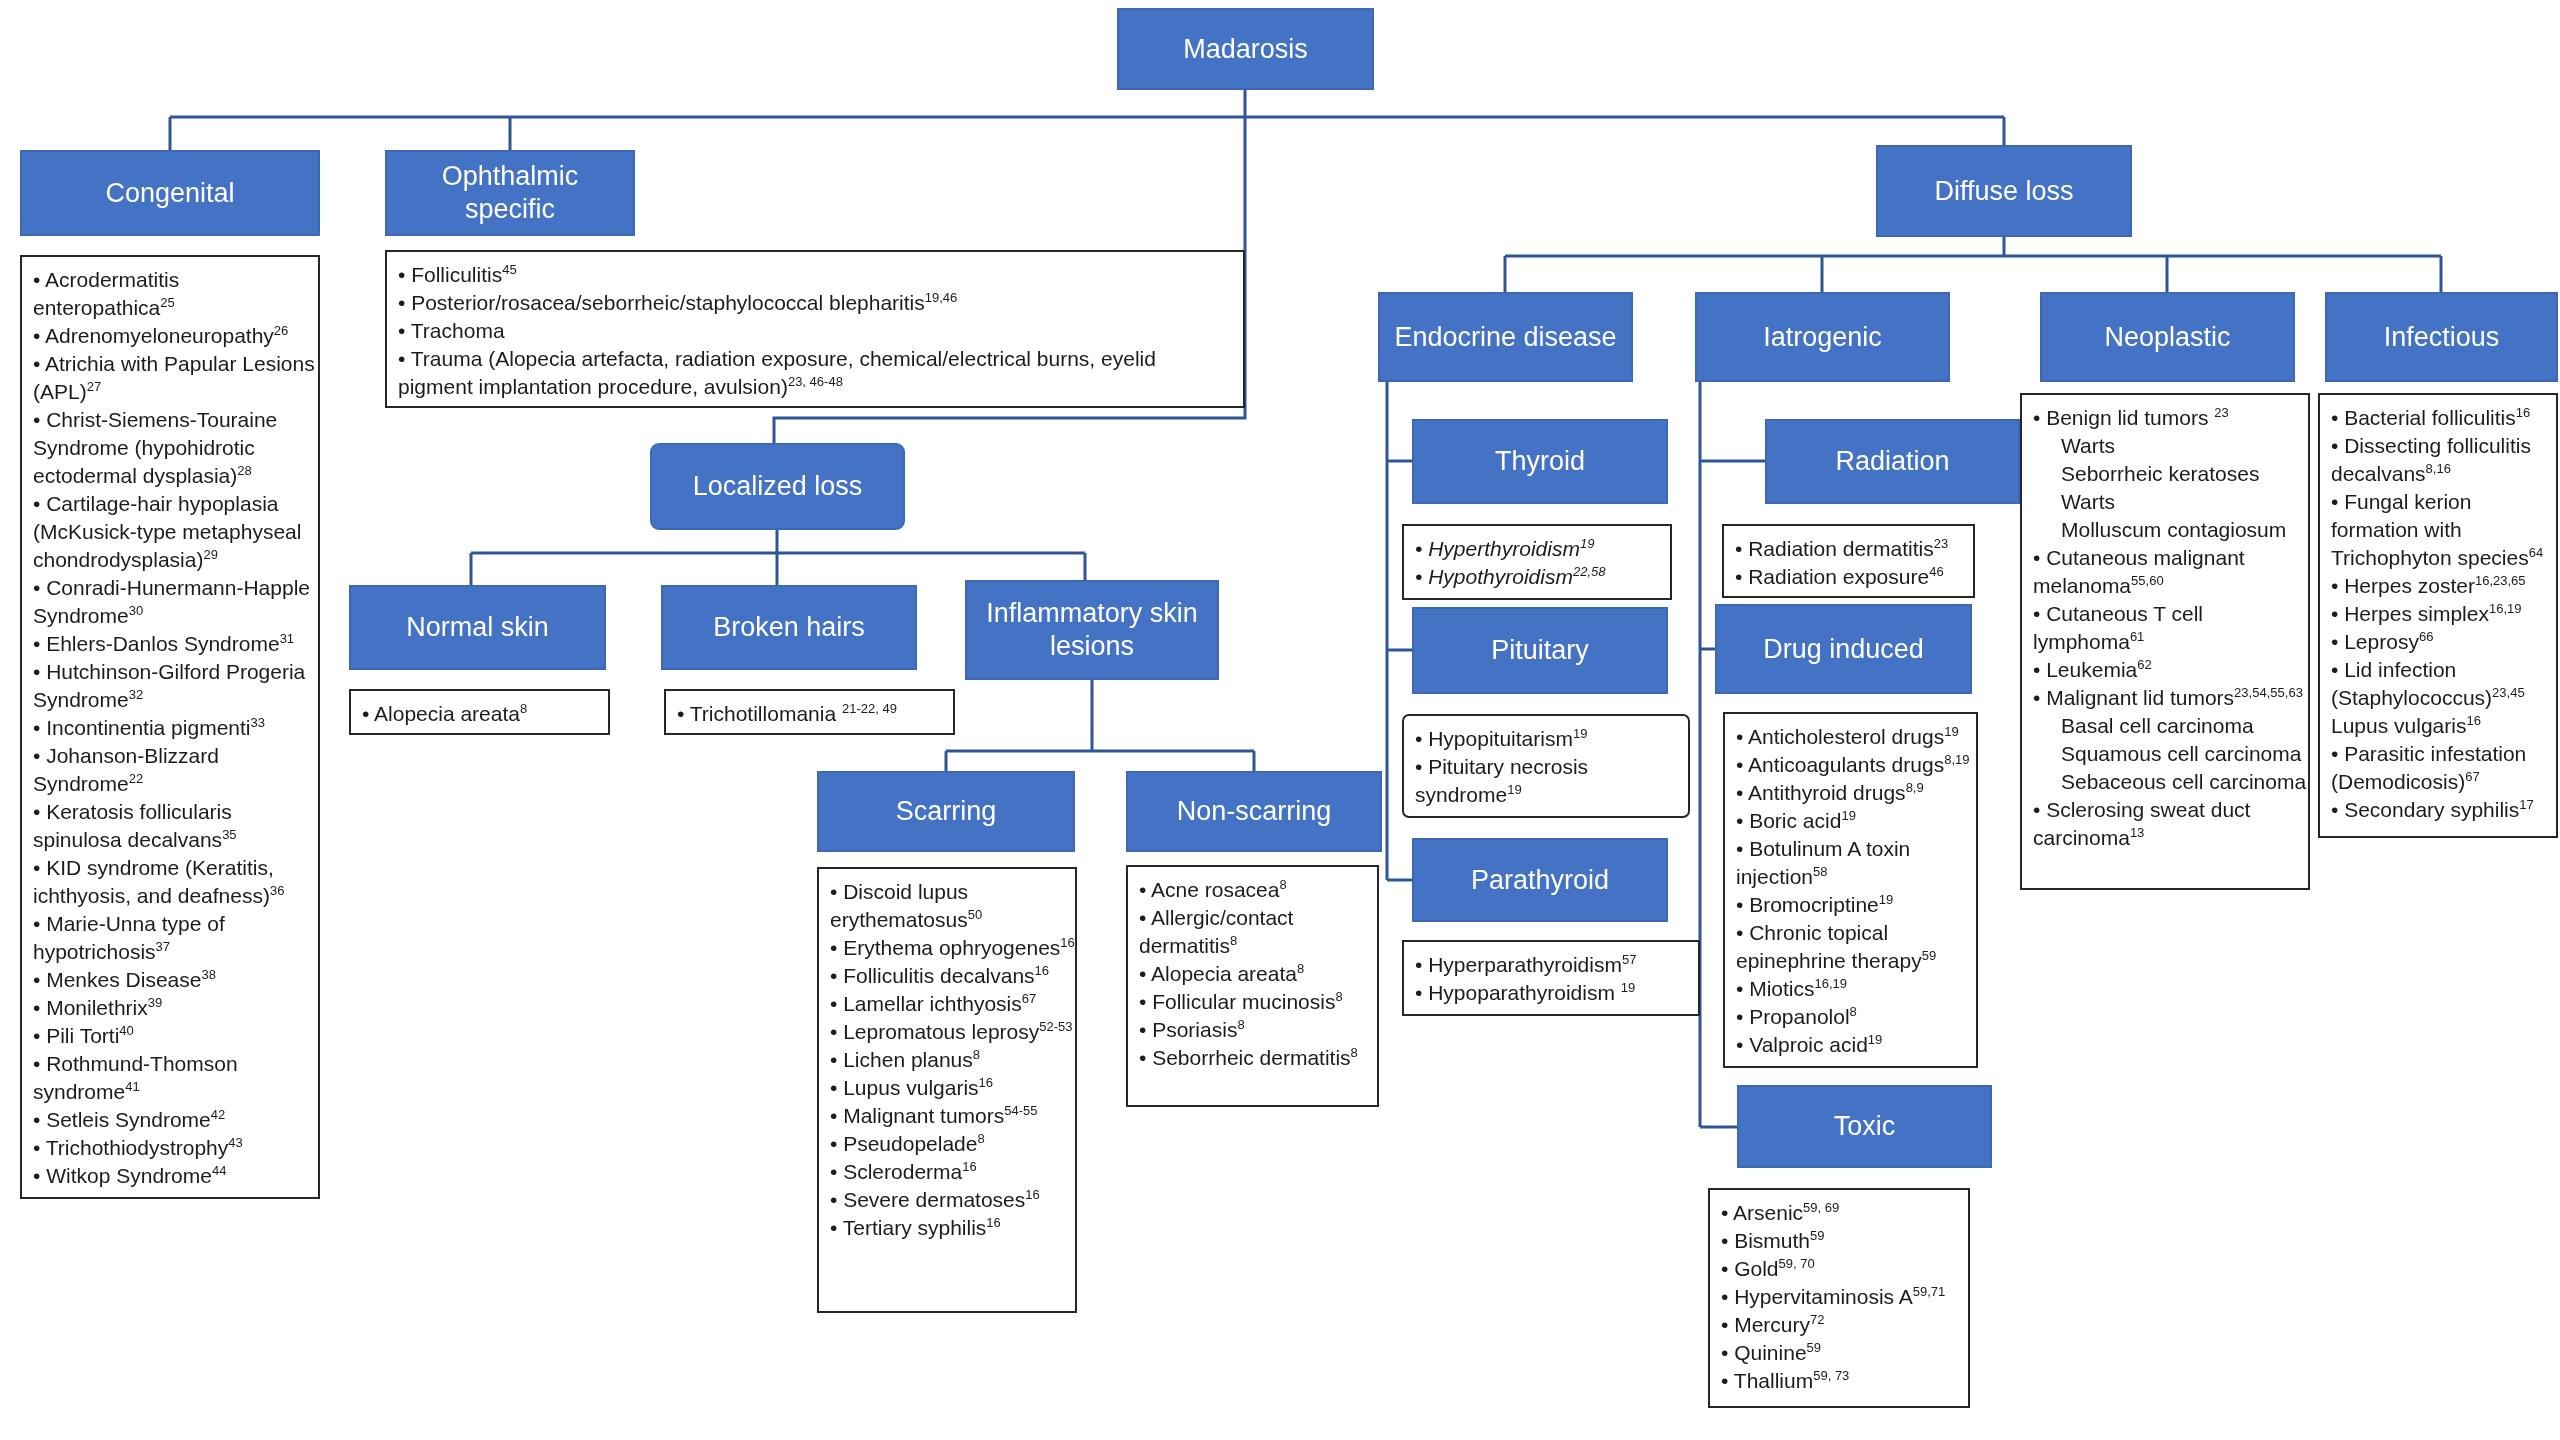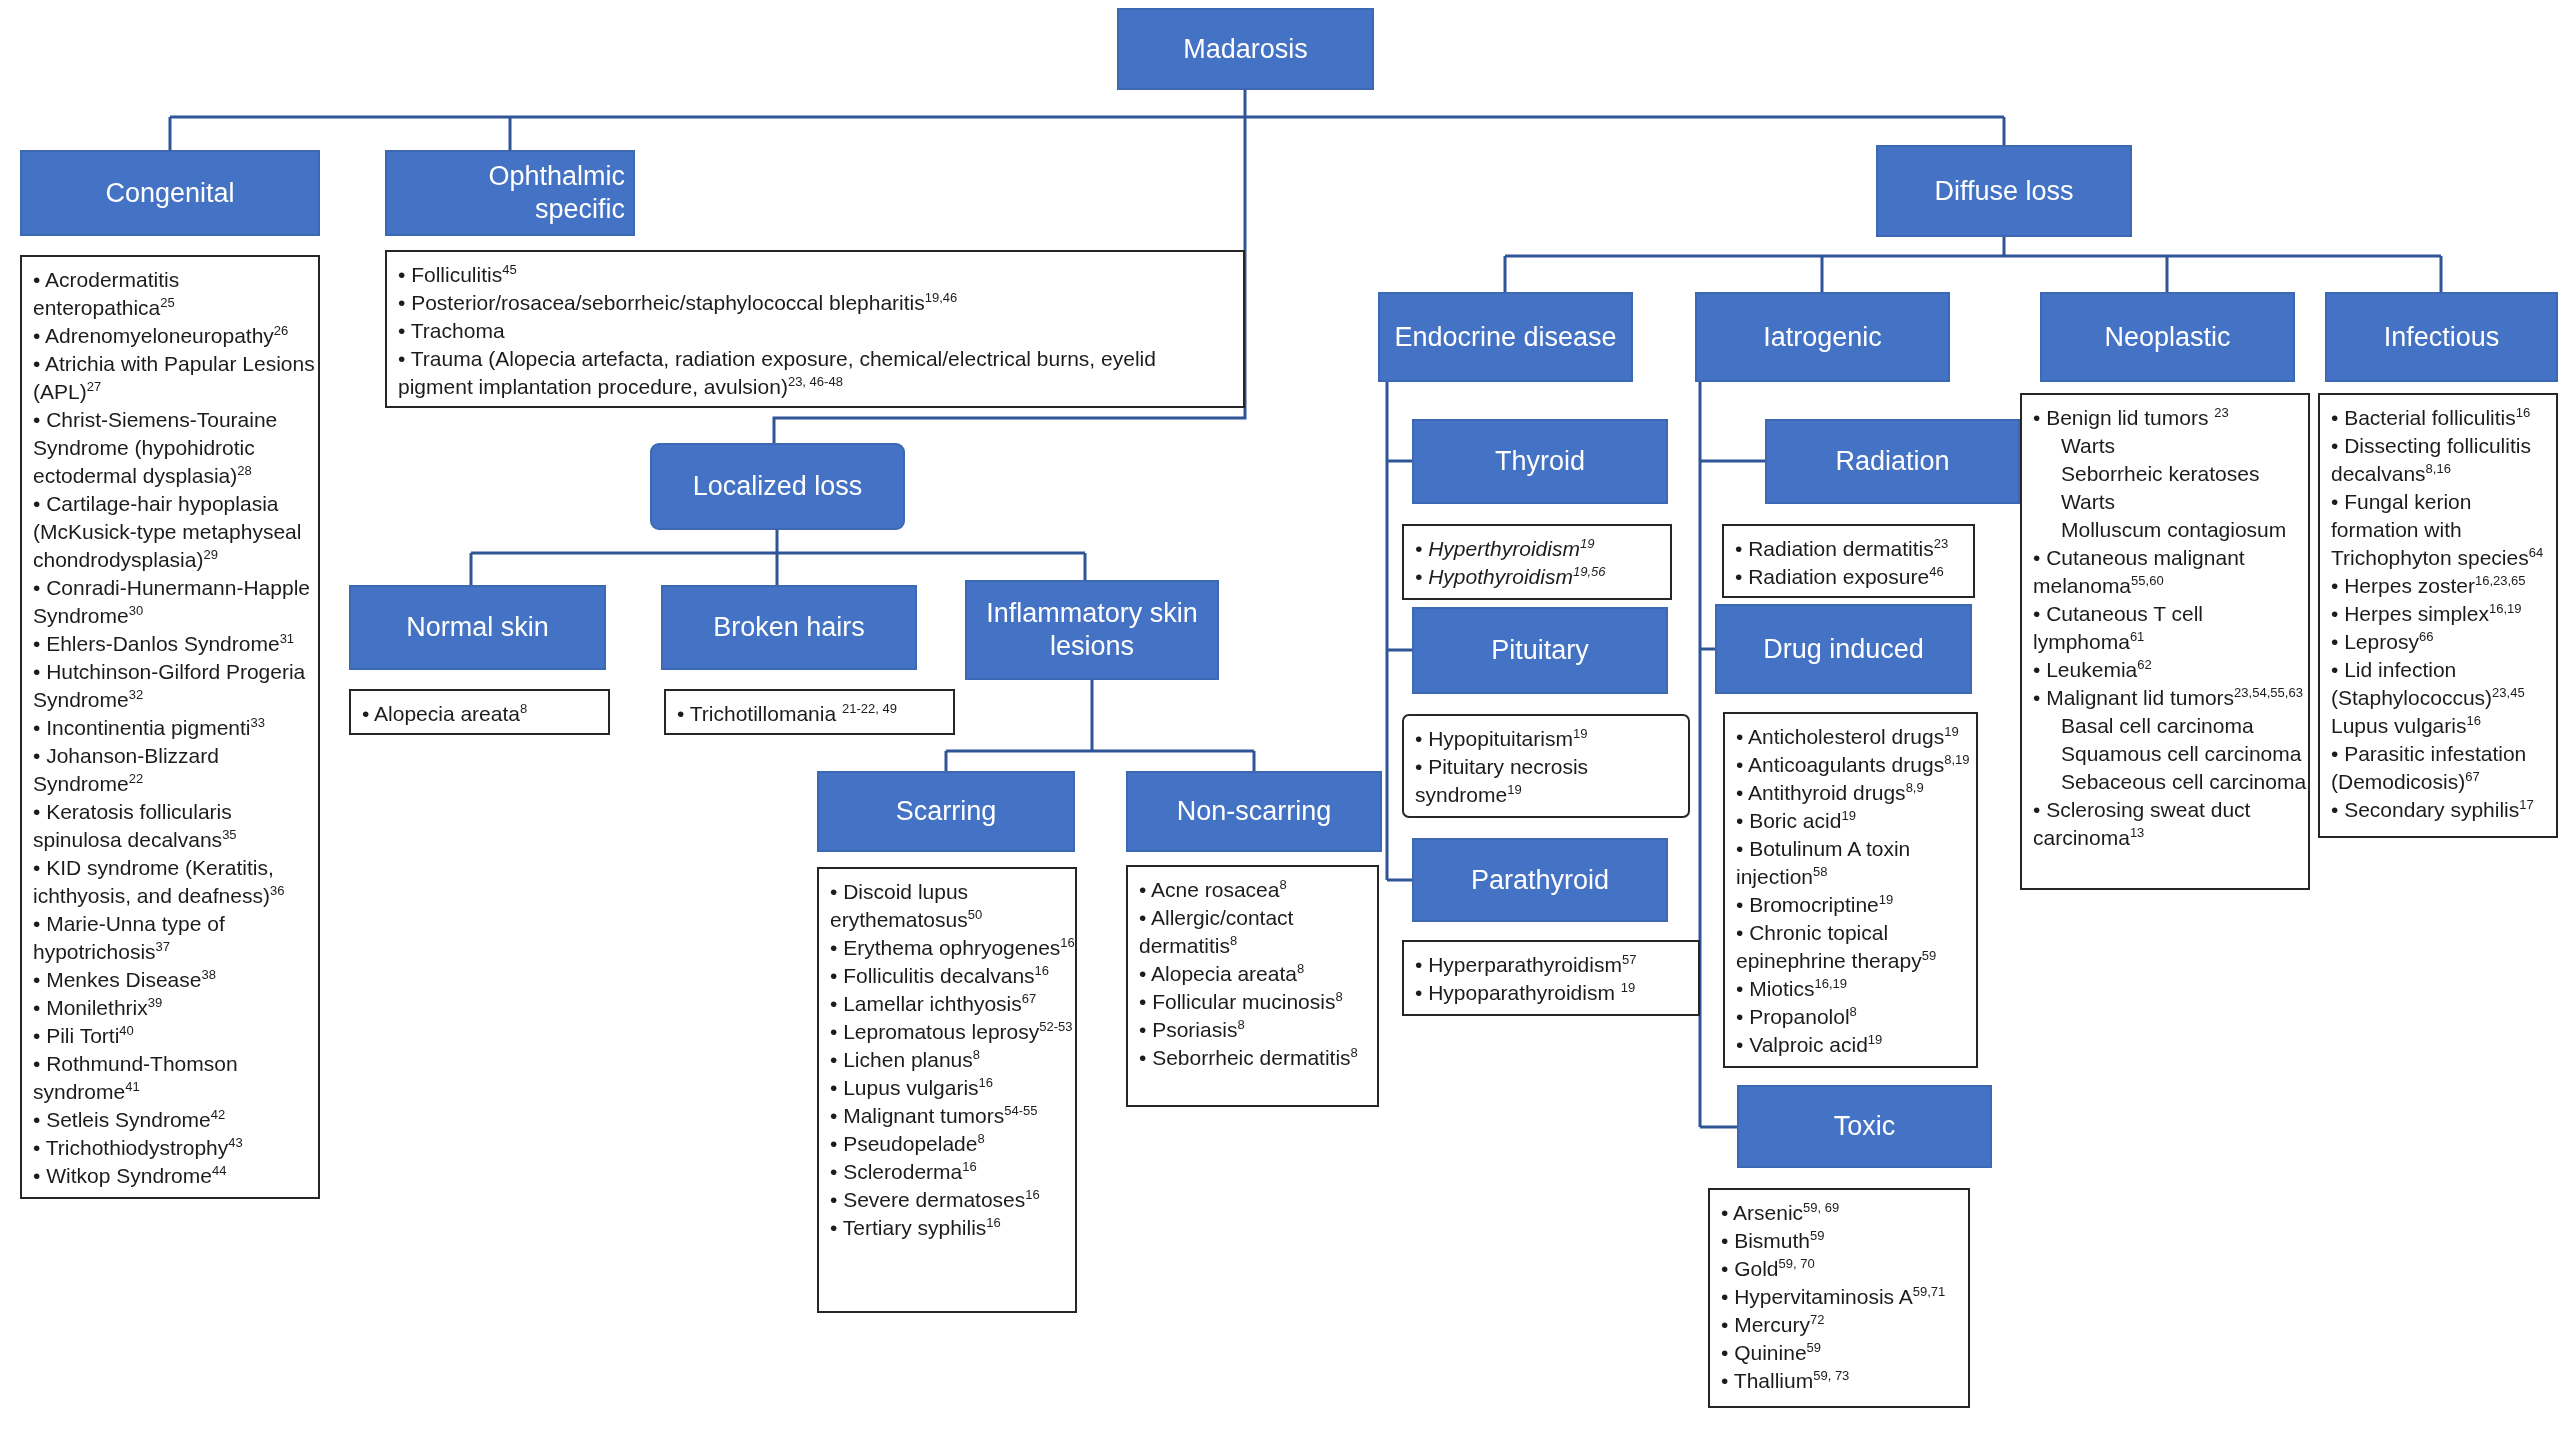--- a/index.html
+++ b/index.html
@@ -69,21 +69,21 @@
     <polyline points="1700,649 1715,649"></polyline>
     <polyline points="1700,1127 1737,1127"></polyline>
   </svg>
 
   <div class="node" style="left:1117px;top:8px;width:257px;height:82px;">
       <span>Madarosis</span>
     </div>
   <div class="node" style="left:20px;top:150px;width:300px;height:86px;">
       <span>Congenital</span>
     </div>
-  <div class="node" style="left:385px;top:150px;width:250px;height:86px;text-align:right;">
+  <div class="node" style="left:385px;top:150px;width:250px;height:86px;">
       <span>Ophthalmic specific</span>
     </div>
   <div class="node" style="left:650px;top:443px;width:255px;height:87px;border-radius:9px;">
       <span>Localized loss</span>
     </div>
   <div class="node" style="left:349px;top:585px;width:257px;height:85px;">
       <span>Normal skin</span>
     </div>
   <div class="node" style="left:661px;top:585px;width:256px;height:85px;">
       <span>Broken hairs</span>
@@ -182,21 +182,21 @@
   <div class="listbox" style="left:1126px;top:865px;width:253px;height:242px;">
       <div class="li">• Acne rosacea<sup>8</sup></div>
       <div class="li">• Allergic/contact dermatitis<sup>8</sup></div>
       <div class="li">• Alopecia areata<sup>8</sup></div>
       <div class="li">• Follicular mucinosis<sup>8</sup></div>
       <div class="li">• Psoriasis<sup>8</sup></div>
       <div class="li">• Seborrheic dermatitis<sup>8</sup></div>
     </div>
   <div class="listbox" style="left:1402px;top:524px;width:270px;height:76px;font-style:italic;">
       <div class="li">• Hyperthyroidism<sup>19</sup></div>
-      <div class="li">• Hypothyroidism<sup>19,56</sup></div>
+      <div class="li">• Hypothyroidism<sup>22,58</sup></div>
     </div>
   <div class="listbox" style="left:1402px;top:714px;width:288px;height:104px;border-radius:7px;">
       <div class="li">• Hypopituitarism<sup>19</sup></div>
       <div class="li">• Pituitary necrosis syndrome<sup>19</sup></div>
     </div>
   <div class="listbox" style="left:1402px;top:940px;width:298px;height:76px;">
       <div class="li">• Hyperparathyroidism<sup>57</sup></div>
       <div class="li">• Hypoparathyroidism <sup>19</sup></div>
     </div>
   <div class="listbox" style="left:1722px;top:524px;width:253px;height:74px;">

